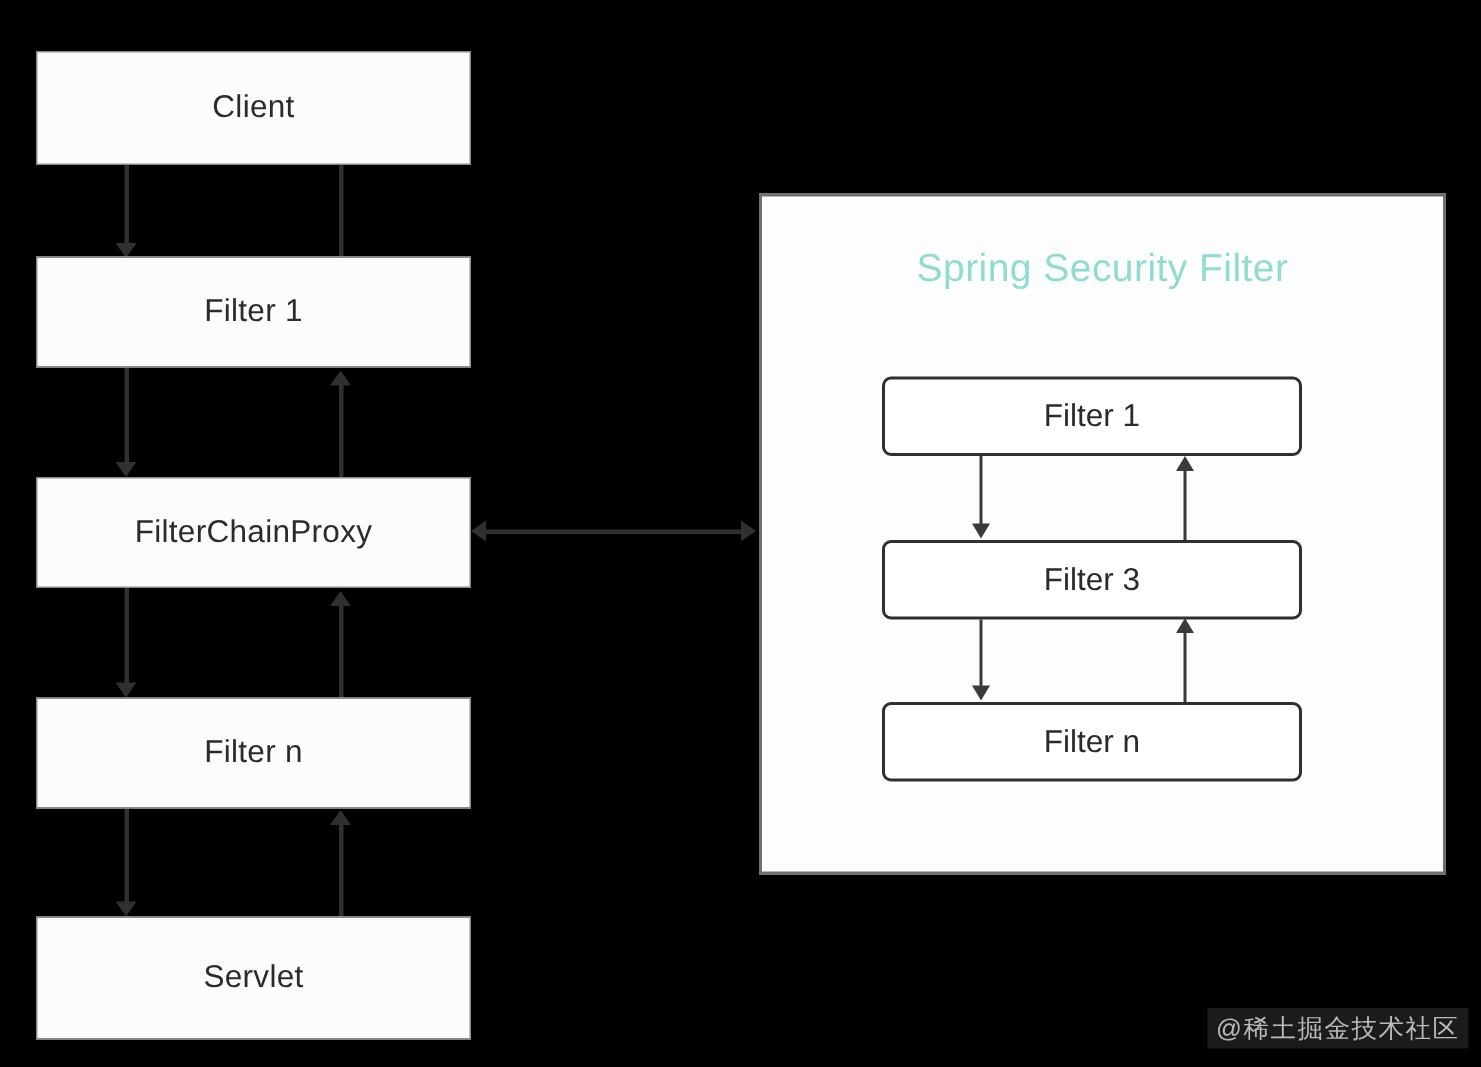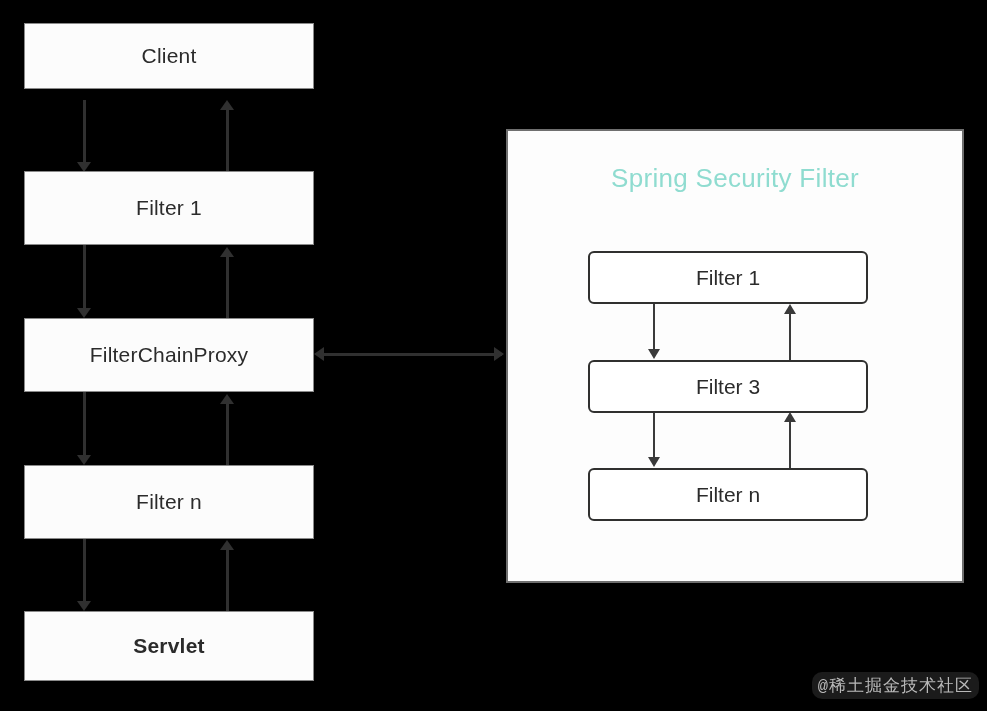--- a/index.html
+++ b/index.html
@@ -99,31 +99,30 @@
   .watermark {
     position: absolute;
     right: 8px;
     bottom: 12px;
     font-size: 17px;
     color: #b9b9b9;
     background: rgba(150,150,150,0.18);
     padding: 2px 6px;
     letter-spacing: 1px;
     white-space: nowrap;
-    font-family: Liberation Mono, monospace;
+    font-family: Liberation Sans, sans-serif;
     z-index: 9;
-    border-radius: 10px;
   }
 </style>
 </head>
 <body>
 
 <div id="canvas">
 
-  <div class="flow-box" style="left:24px; top:23px; width:290px; height:66px;">
+  <div class="flow-box" style="left:24px; top:34px; width:290px; height:76px;">
     <span>Client</span>
   </div>
 
   <div class="vline" style="left:83px; top:100px; height:64px;"></div>
   <div class="arrow arrow-down" style="left:77px; top:162px;"></div>
 
   <div class="vline" style="left:226px; top:108px; height:63px;"></div>
   <div class="arrow arrow-up" style="left:220px; top:100px;"></div>
 
   <div class="flow-box" style="left:24px; top:171px; width:290px; height:74px;">
@@ -149,21 +148,21 @@
   <div class="flow-box" style="left:24px; top:465px; width:290px; height:74px;">
     <span>Filter n</span>
   </div>
 
   <div class="vline" style="left:83px; top:539px; height:64px;"></div>
   <div class="arrow arrow-down" style="left:77px; top:601px;"></div>
 
   <div class="vline" style="left:226px; top:548px; height:63px;"></div>
   <div class="arrow arrow-up" style="left:220px; top:540px;"></div>
 
-  <div class="flow-box" style="left:24px; top:611px; width:290px; height:70px;font-weight:bold;">
+  <div class="flow-box" style="left:24px; top:611px; width:290px; height:82px;">
     <span>Servlet</span>
   </div>
 
   <div class="hline" style="left:324px; top:353px; width:178px;"></div>
   <div class="arrow arrow-left" style="left:314px; top:347px;"></div>
   <div class="arrow arrow-right" style="left:494px; top:347px;"></div>
 
   <div class="sec-panel" style="left:506px; top:129px; width:458px; height:454px;">
 
     <div class="sec-title">Spring Security Filter</div>

